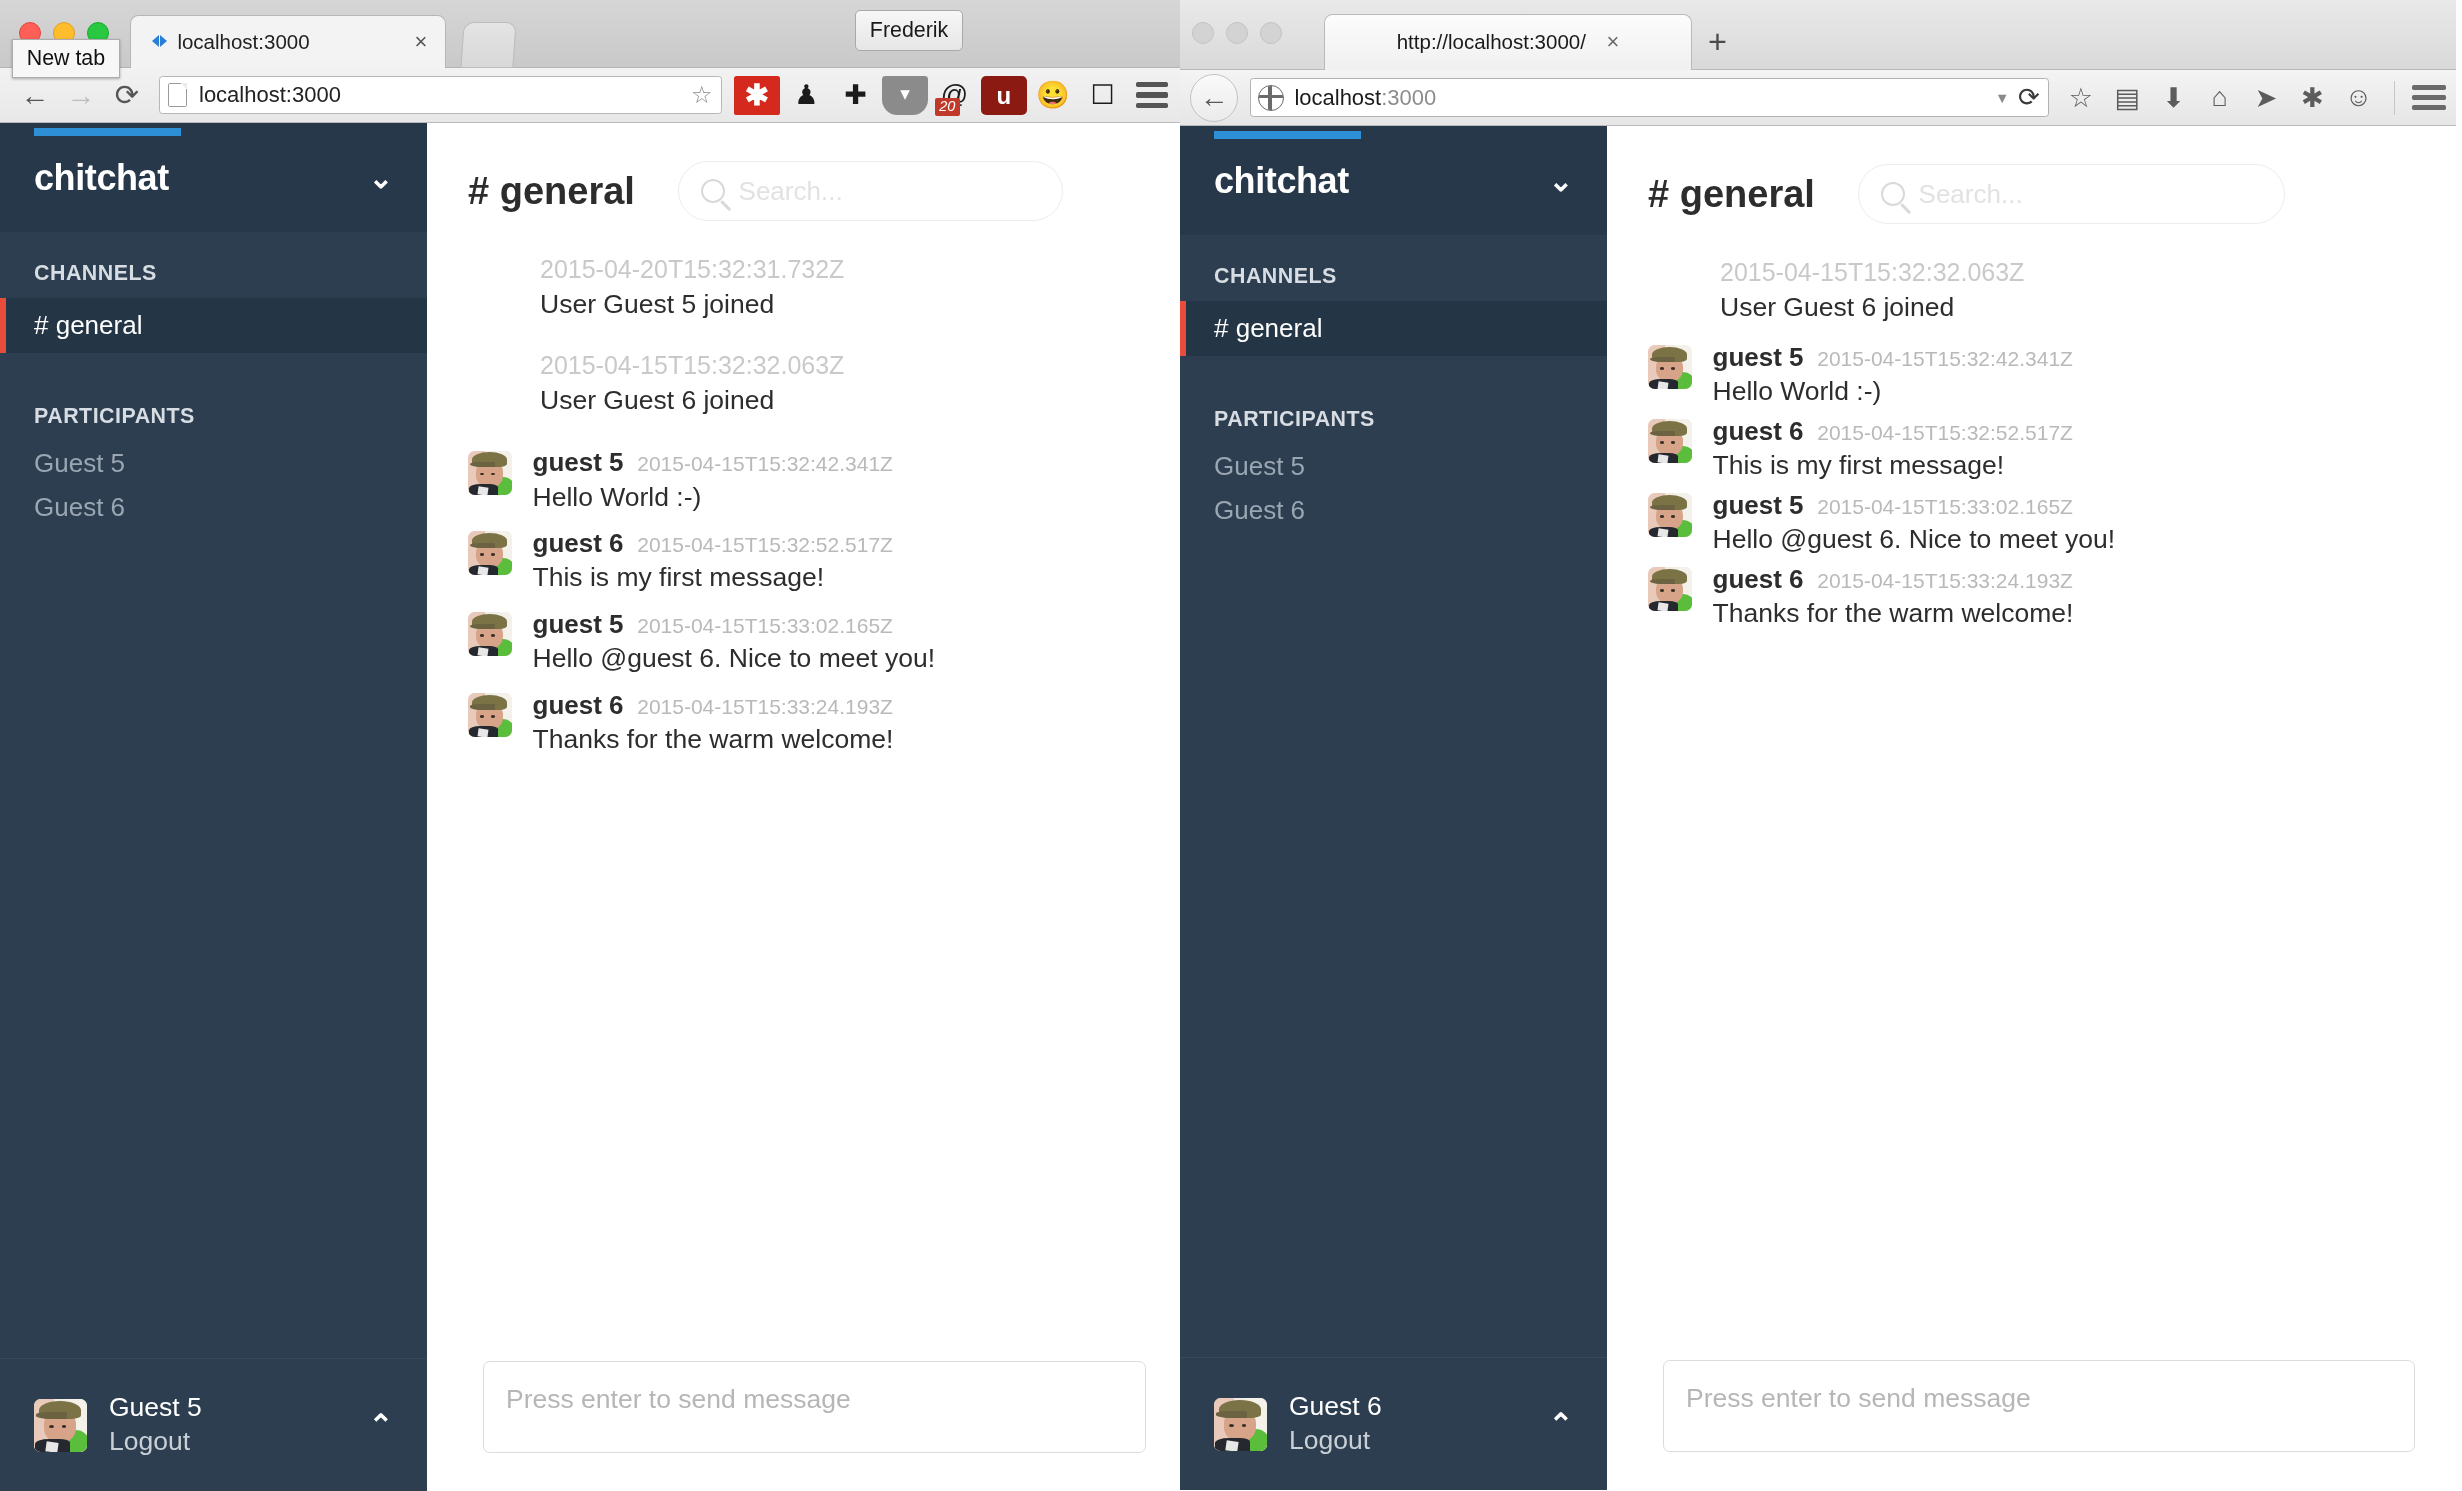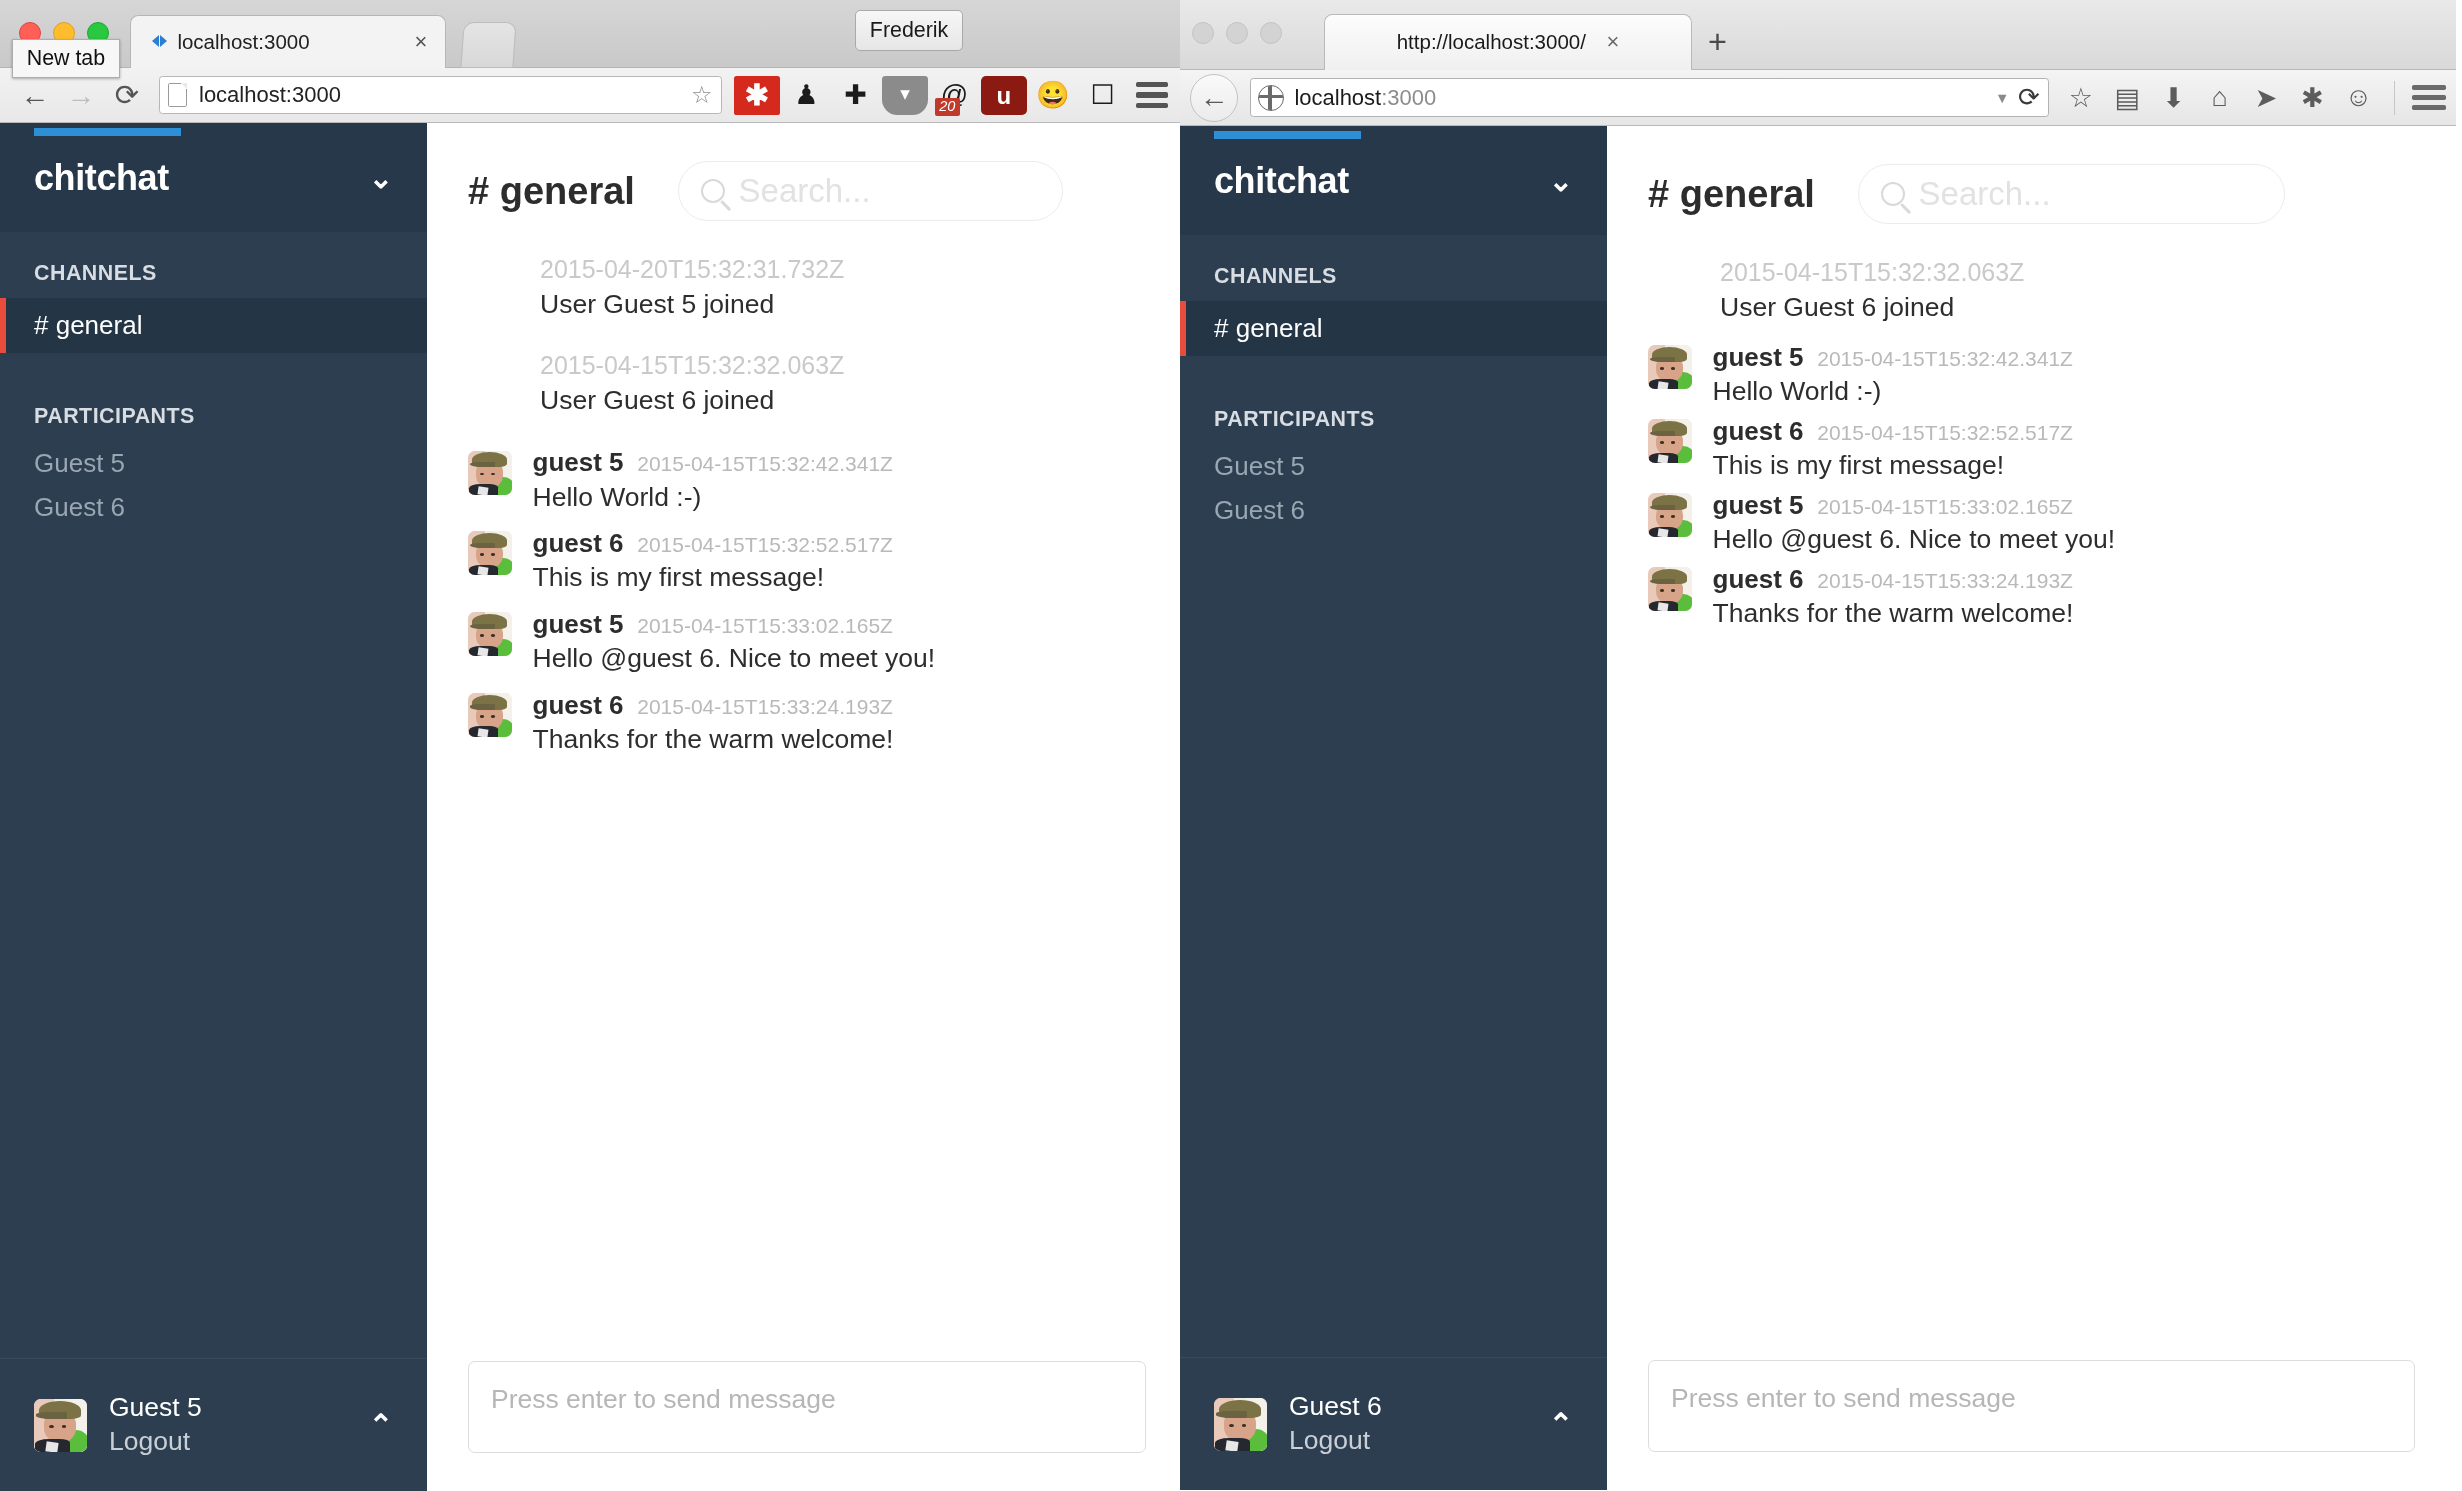--- a/index.html
+++ b/index.html
@@ -197,33 +197,33 @@
   
   .main { flex: 1; display:flex; flex-direction: column; background:#fff; position: relative; }
   .main-head { display:flex; align-items:center; padding: 38px 41px 0 41px; }
   .chan-title { font-size: 38px; font-weight: bold; color:#2d2d2d; }
   .search-box {
     margin-left: 43px; width: 385px; height: 60px; border:0.9px solid #ececec; border-radius: 31px;
     display:flex; align-items:center; padding: 0 22px; gap: 13.7px;
   }
   .search-ico { width: 24px; height: 24px; border:2.6px solid #d9d9d9; border-radius:50%; position:relative; flex:0 0 24px; }
   .search-ico::after { content:""; position:absolute; right:-9.4px; bottom:-6.8px; width:13px; height:3.4px; background:#d9d9d9; transform: rotate(45deg); border-radius:1.7px; }
-  .search-ph { font-size: 33px; color:#e2e2e2; }
+  .search-ph { font-size: 26px; color:#e2e2e2; }
   .msgs { flex:1; padding: 34px 41px 0 41px; overflow: hidden; }
   .msg { display:flex; gap: 20.5px; margin-bottom: 15.4px; }
   .msg.sys { padding-left: 72px; display:block; margin-bottom: 31px; }
   .msg .av { width: 44px; height: 44px; flex:0 0 44px; margin-top: 3.4px; }
   .msg-body { flex:1; }
   .msg-meta { display:flex; align-items:baseline; gap: 13.7px; }
   .msg-user { font-size: 26px; font-weight: bold; color:#2d2d2d; }
   .msg-time { font-size: 21px; color:#b9b9b9; }
   .msg-text { font-size: 26.5px; color:#2d2d2d; margin-top: 3.4px; }
   .sys-time { font-size: 25px; color:#c9c9c9; }
   .sys-text { font-size: 26.5px; color:#2d2d2d; margin-top: 5.1px; }
-  .composer { padding: 0 41px 38px 41px; }
+  .composer { padding: 0 41px 38px 56px; }
   .composer-box {
     width: 100%; height: 92px; border:0.9px solid #dcdcdc; border-radius: 6.8px;
     padding: 22px 22px 0 22px;
   }
   .composer-ph { font-size: 26.5px; color:#b6b6b6; }
 
   
   #window-firefox .msg { margin-bottom: 8.5px; }
   #window-firefox .msg.sys { margin-bottom: 19px; }
   #window-firefox .search-box { width: 427px; }

